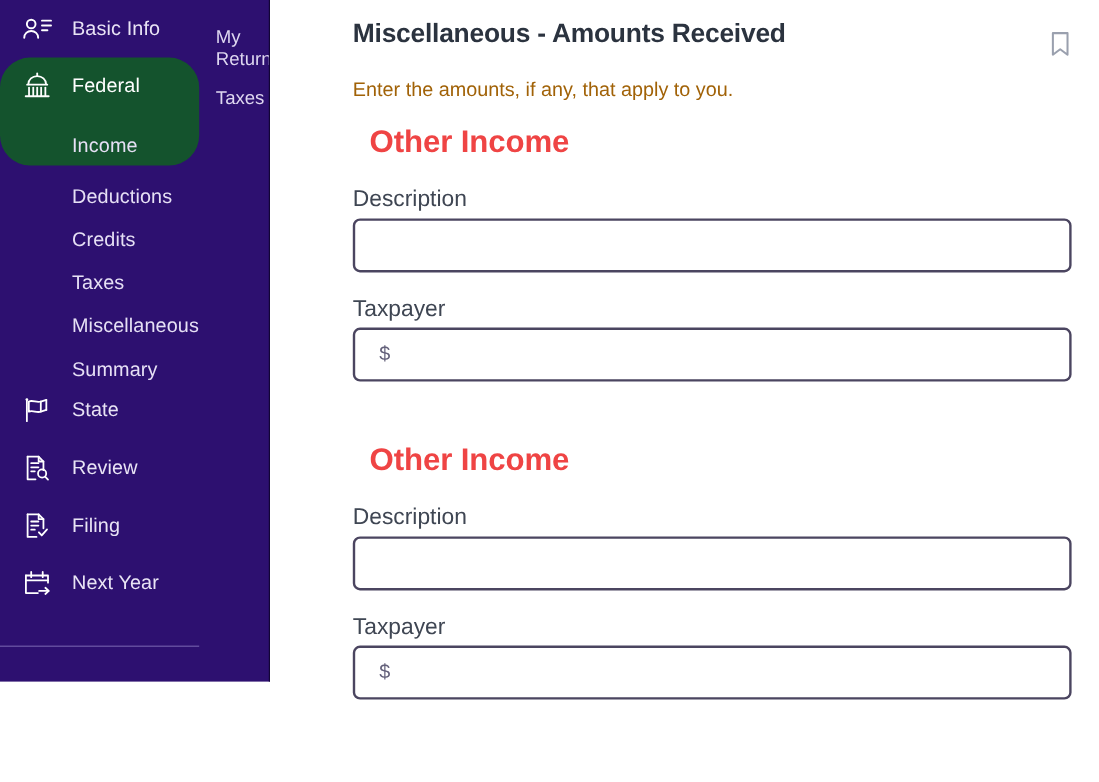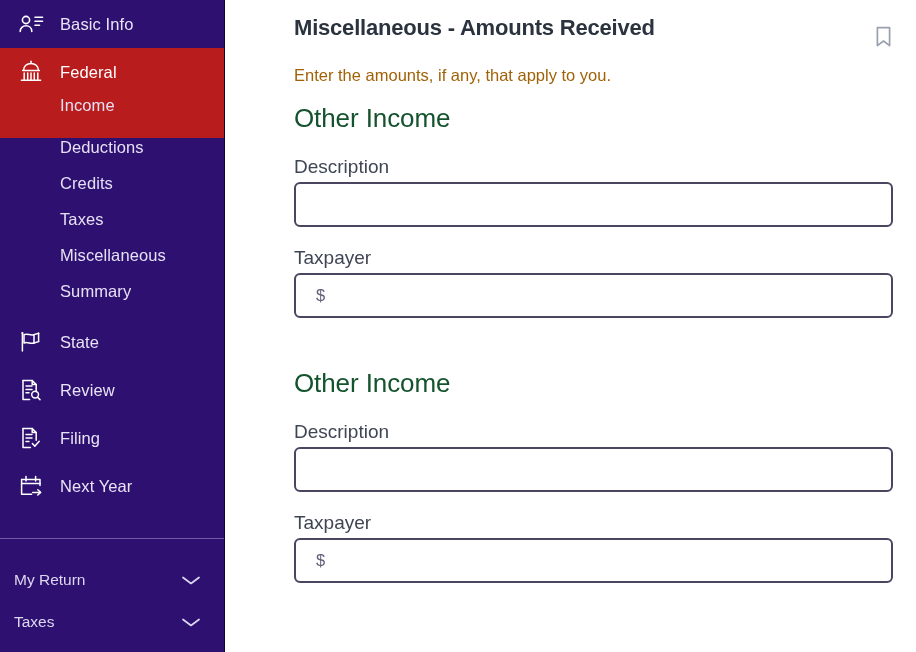--- a/index.html
+++ b/index.html
@@ -13,25 +13,25 @@
   body {
     font-family: "Liberation Sans", "DejaVu Sans", sans-serif;
     background: #ffffff;
     display: flex;
   }
 
   
   .sidebar {
     width: 225px;
     min-width: 225px;
-    height: 652px;
+    height: 568px;
     background: #2d1070;
     border-right: 1px solid #120536;
     display: flex;
-    flex-direction: column;
+    flex-direction: row;
     position: relative;
     overflow: hidden;
   }
 
   .nav-top {
     padding-top: 0;
   }
 
   .nav-item {
     display: flex;
@@ -51,27 +51,28 @@
     height: 26px;
     margin-right: 14px;
     display: flex;
     align-items: center;
     justify-content: center;
   }
   .nav-item .ico svg { display: block; }
 
   
   .nav-group-active {
-    background: #b91c1c;
+    background: #14532d;
+    border-radius: 25px;
   }
   .nav-group-active .nav-item { color: #ffffff; }
 
   .sub-item {
     display: flex;
-    align-items: flex-start;
+    align-items: flex-end;
     height: 36px;
     padding-left: 60px;
     color: #e6e0f5;
     font-size: 16.5px;
     letter-spacing: .1px;
     cursor: pointer;
     user-select: none;
   }
 
   .divider {
@@ -133,24 +134,25 @@
     font-size: 16.5px;
     color: #a16207;
     line-height: 1.3;
   }
 
   .section { margin-top: 16px; }
   .section.second { margin-top: 49px; }
 
   .section-heading {
     font-size: 26px;
-    font-weight: normal;
-    color: #14532d;
+    font-weight: bold;
+    color: #ef4444;
     letter-spacing: -0.1px;
     line-height: 1.3;
+    margin-left: 14px;
   }
 
   .field { margin-top: 20px; }
   .field.tight { margin-top: 20px; }
 
   .field-label {
     font-size: 19px;
     color: #3f4653;
     margin-bottom: 4px;
     display: block;

